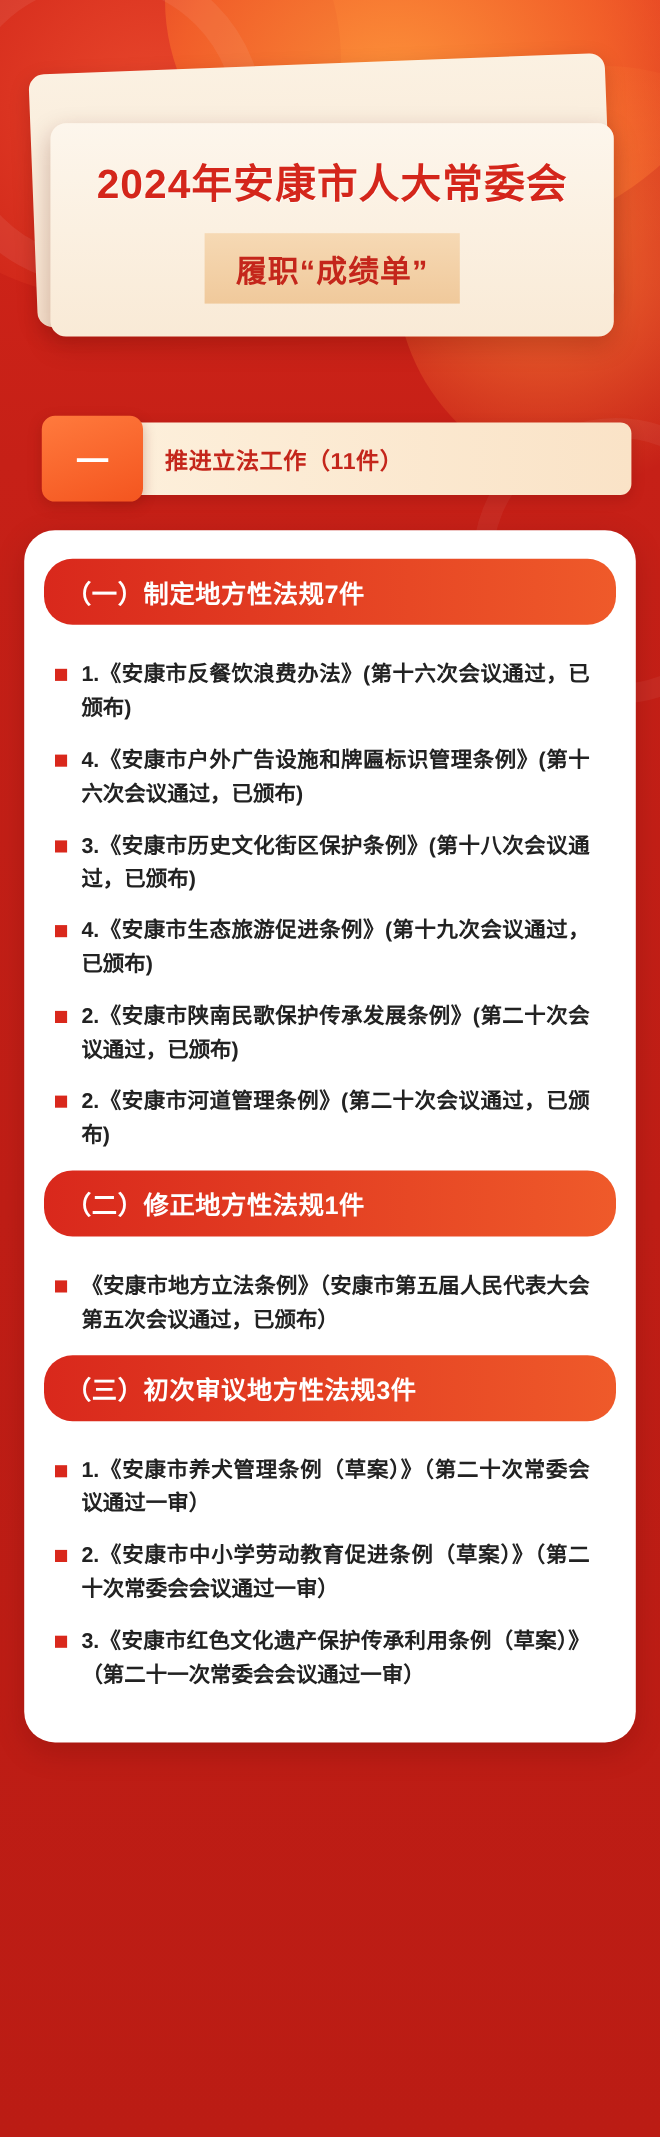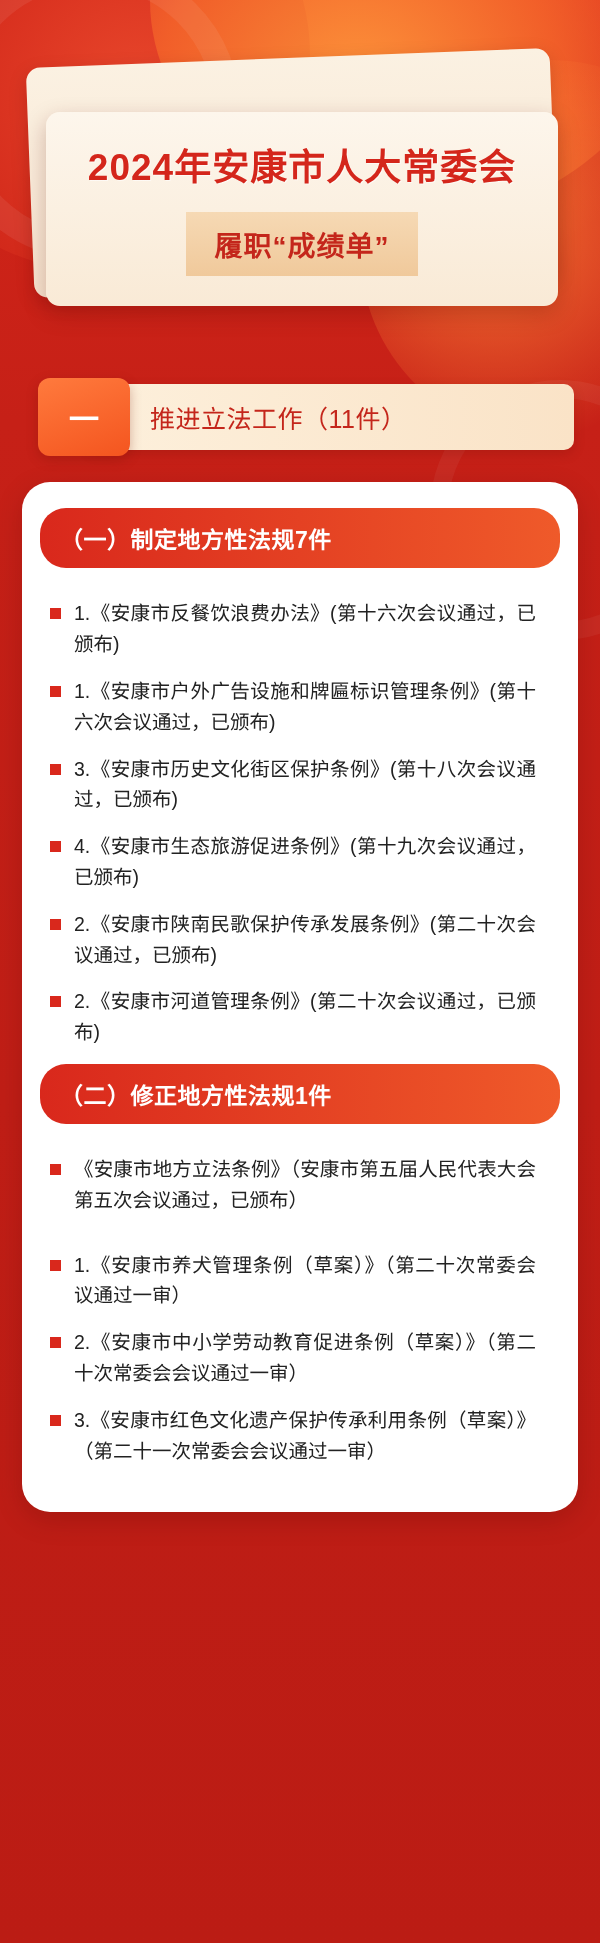--- a/index.html
+++ b/index.html
@@ -107,21 +107,21 @@
   .section-head-num {
     position: absolute; left: 0; top: 0;
     width: 92px; height: 78px;
     background: linear-gradient(160deg, #ff7a3d 0%, #f4551f 100%);
     border-radius: 12px;
     display: flex; align-items: center; justify-content: center;
     color: #fff; font-size: 30px; font-weight: 700;
     box-shadow: 0 4px 12px rgba(120,20,5,0.3);
   }
   .section-head-text {
-    font-size: 25px; font-weight: 400; color: #c4261b; letter-spacing: .5px;
+    font-size: 21px; font-weight: 700; color: #c4261b; letter-spacing: .5px;
   }
 
   
   .content-card {
     margin: 26px 22px 0 22px;
     background: #ffffff;
     border-radius: 28px;
     padding: 26px 18px 30px 18px;
     box-shadow: 0 8px 26px rgba(80,8,4,0.22);
   }
@@ -139,20 +139,21 @@
   .sub-head + .list { margin-bottom: 14px; }
   .list { list-style: none; padding: 4px 4px 0 6px; }
   .list-item {
     position: relative;
     padding: 0 4px 0 28px;
     margin: 14px 16px 16px 0;
     font-size: 19.5px;
     line-height: 1.58;
     color: #222222;
     text-align: justify;
+    font-weight: bold;
   }
   .list-item::before {
     content: "";
     position: absolute; left: 4px; top: 10px;
     width: 11px; height: 11px;
     background: #d9281c;
   }
 </style>
 </head>
 <body>
@@ -182,32 +183,33 @@
       <span class="section-head-text">推进立法工作（11件）</span>
     </div>
     <div class="section-head-num">一</div>
   </div>
 
   <div class="content-card">
 
     <div class="sub-head">（一）制定地方性法规7件</div>
     <ul class="list">
       <li class="list-item">1.《安康市反餐饮浪费办法》(第十六次会议通过，已颁布)</li>
-      <li class="list-item">1.《安康市户外广告设施和牌匾标识管理条例》(第十六次会议通过，已颁布)</li>
+      <li class="list-item">4.《安康市户外广告设施和牌匾标识管理条例》(第十六次会议通过，已颁布)</li>
       <li class="list-item">3.《安康市历史文化街区保护条例》(第十八次会议通过，已颁布)</li>
       <li class="list-item">4.《安康市生态旅游促进条例》(第十九次会议通过，已颁布)</li>
       <li class="list-item">2.《安康市陕南民歌保护传承发展条例》(第二十次会议通过，已颁布)</li>
       <li class="list-item">2.《安康市河道管理条例》(第二十次会议通过，已颁布)</li>
     </ul>
 
     <div class="sub-head">（二）修正地方性法规1件</div>
     <ul class="list">
       <li class="list-item">《安康市地方立法条例》（安康市第五届人民代表大会第五次会议通过，已颁布）</li>
     </ul>
 
+    <div class="sub-head">（三）初次审议地方性法规3件</div>
     <ul class="list">
       <li class="list-item">1.《安康市养犬管理条例（草案）》（第二十次常委会议通过一审）</li>
       <li class="list-item">2.《安康市中小学劳动教育促进条例（草案）》（第二十次常委会会议通过一审）</li>
       <li class="list-item">3.《安康市红色文化遗产保护传承利用条例（草案）》（第二十一次常委会会议通过一审）</li>
     </ul>
 
   </div>
 </div>
 
 </body></html>

